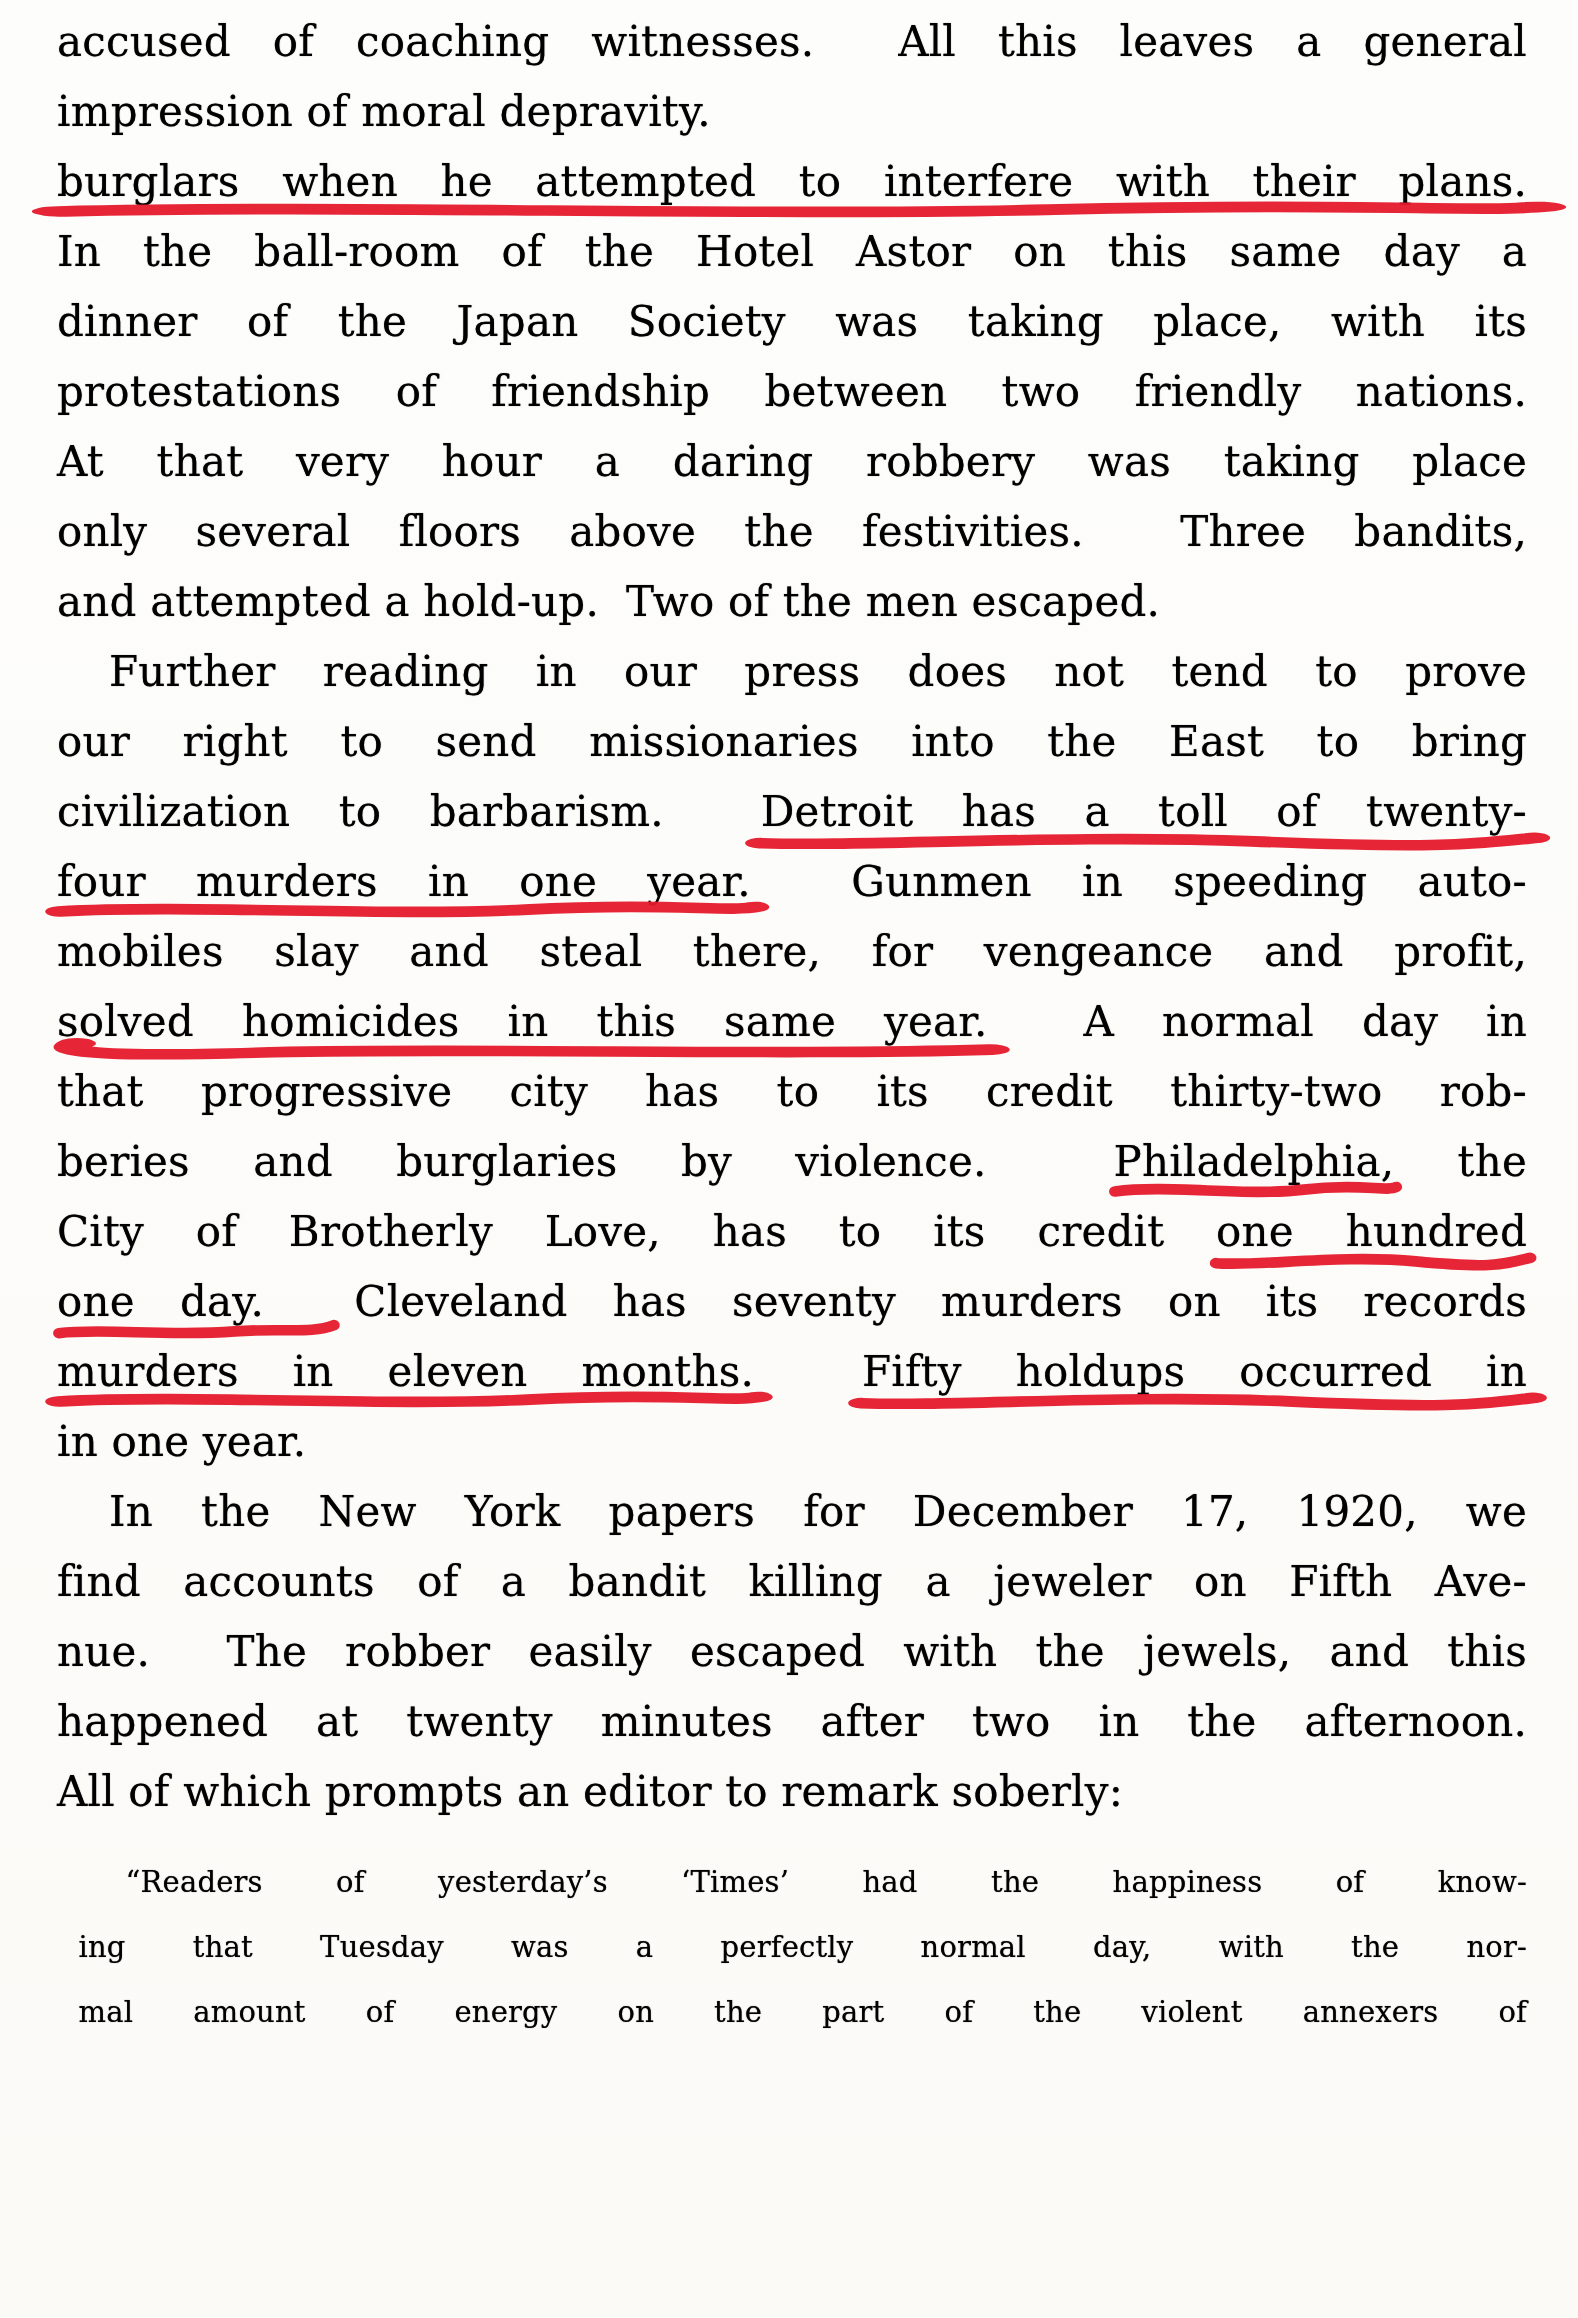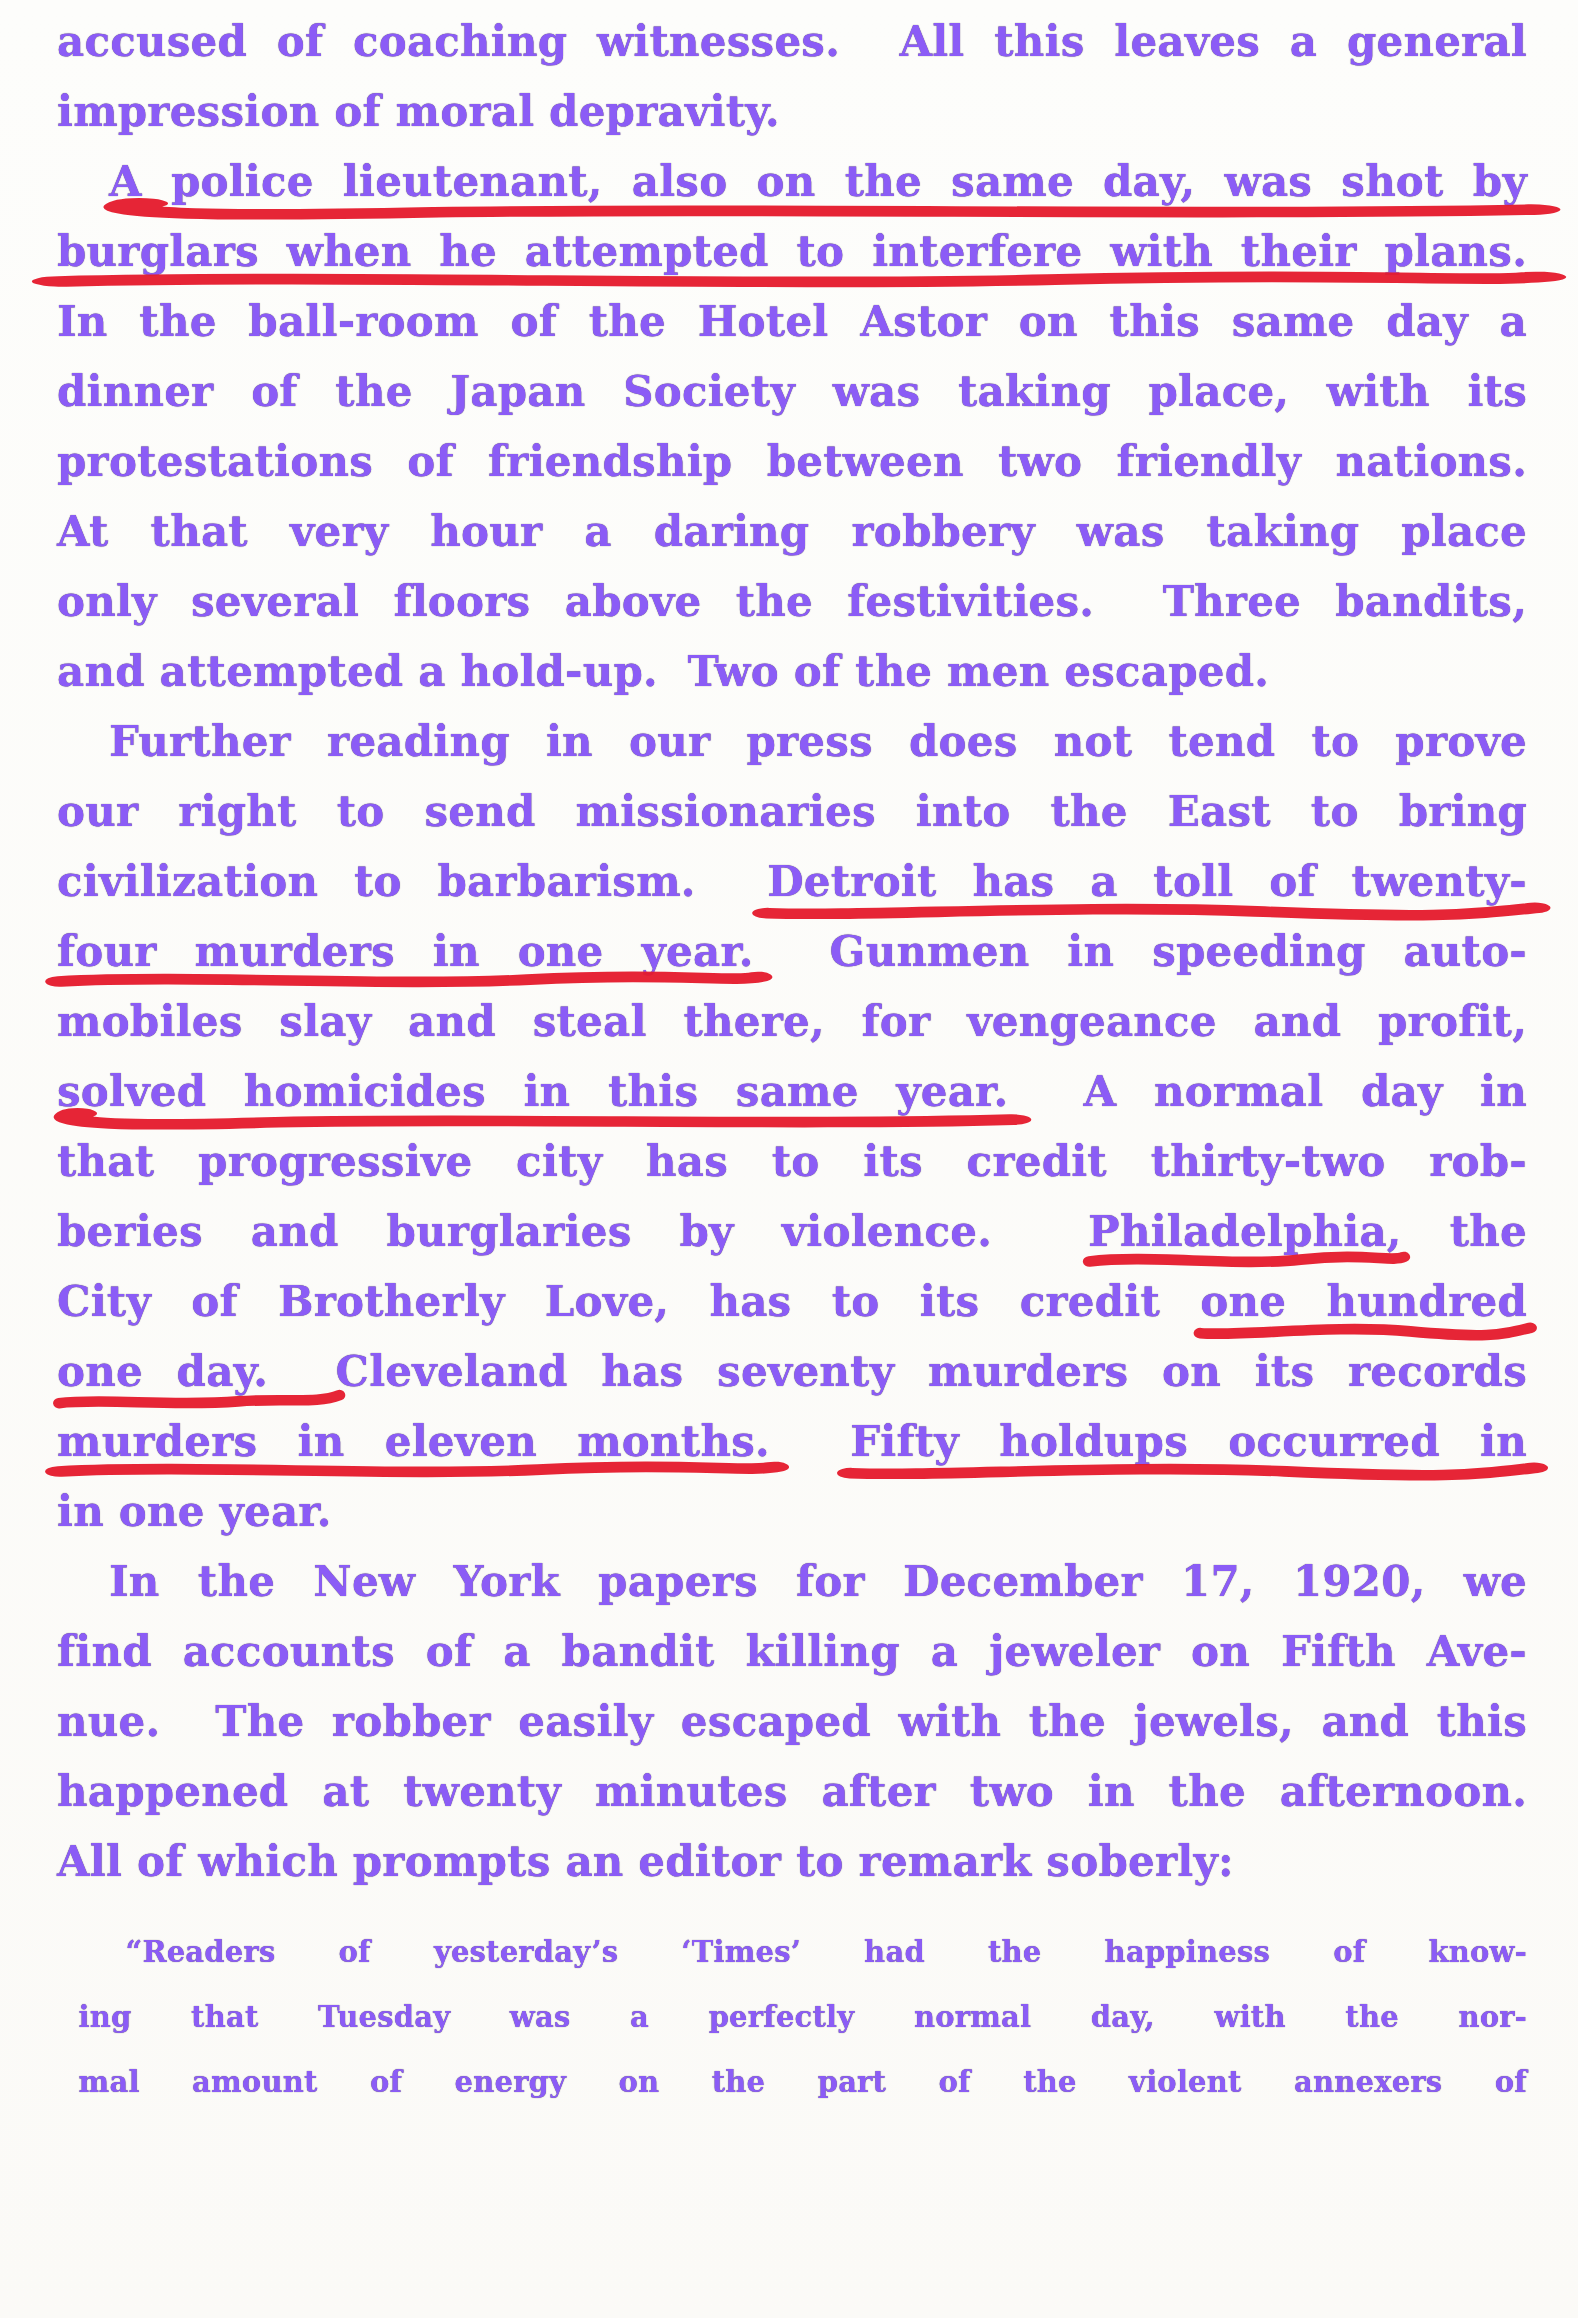--- a/index.html
+++ b/index.html
@@ -9,25 +9,25 @@
     overflow:hidden;
     font-family:"DejaVu Serif", serif;
   }
   .page{
     position:relative;
     width:1579px;height:2319px;
     box-sizing:border-box;
     padding:7.2px 52px 0 57px;
   }
   .line{
-    font-weight:bold;
+    font-weight:normal;
     font-size:42px;
     line-height:70px;
     height:70px;
-    color:#8b5cf6;
+    color:#000000;
     text-align:justify;
     text-align-last:justify;
     text-shadow:0 0 0.9px rgba(25,20,15,0.75);
     letter-spacing:0.2px;
   }
   .line.endline{text-align-last:left;}
   .line.indent{text-indent:52px;}
   .quote-block{margin:23px 0 0 21.5px;}
   .quote-block .line{
     font-size:29px;
@@ -47,23 +47,20 @@
   }
   .seg.red-underline.ext svg.scrawl{width:137%;}
 </style>
 </head>
 <body>
 
 <div class="page">
   <div>
       <div class="line"><span class="seg"><span>accused of coaching witnesses.&nbsp; All this leaves a general</span></span></div>
       <div class="line endline"><span class="seg"><span>impression of moral depravity.</span></span></div>
-      <div class="line indent"><span class="seg red-underline"><span>A police lieutenant, also on the same day, was shot by</span><svg class="scrawl" viewBox="0 0 300 26" preserveAspectRatio="none">
-            <path d="M9 5 C 2 17, 24 20, 70 15 C 140 10, 230 19, 295 12" fill="none" stroke="#e5192b" stroke-width="12" stroke-linecap="round" opacity="0.95"></path>
-          </svg></span></div>
       <div class="line"><span class="seg red-underline"><span>burglars when he attempted to interfere with their plans.</span><svg class="scrawl" viewBox="0 0 300 26" preserveAspectRatio="none">
             <path d="M4 14 C 60 6, 140 20, 200 12 S 285 15, 296 9" fill="none" stroke="#e5192b" stroke-width="12" stroke-linecap="round" opacity="0.95"></path>
           </svg></span></div>
       <div class="line"><span class="seg"><span>In the ball-room of the Hotel Astor on this same day a</span></span></div>
       <div class="line"><span class="seg"><span>dinner of the Japan Society was taking place, with its</span></span></div>
       <div class="line"><span class="seg"><span>protestations of friendship between two friendly nations.</span></span></div>
       <div class="line"><span class="seg"><span>At that very hour a daring robbery was taking place</span></span></div>
       <div class="line"><span class="seg"><span>only several floors above the festivities.&nbsp; Three bandits,</span></span></div>
       <div class="line endline"><span class="seg"><span>and attempted a hold-up.&nbsp; Two of the men escaped.</span></span></div>
       <div class="line indent"><span class="seg"><span>Further reading in our press does not tend to prove</span></span></div>

